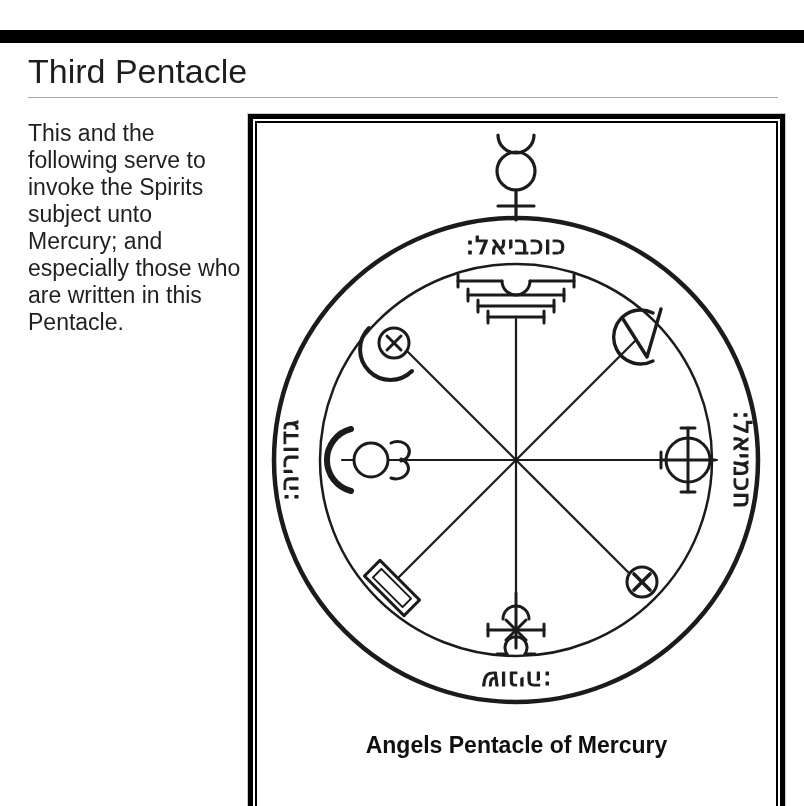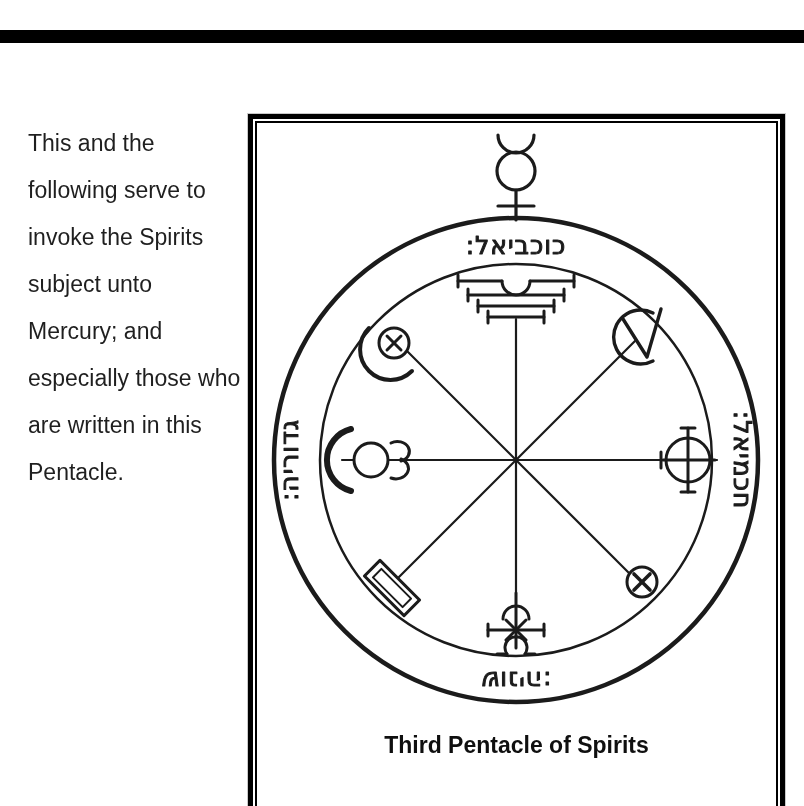--- a/index.html
+++ b/index.html
@@ -10,21 +10,21 @@
   .top-bar{
     position:absolute;left:0;top:30px;width:804px;height:13px;background:#000000;
   }
   h1.page-title{
     position:absolute;left:28px;top:52px;width:750px;margin:0;
     font-size:34px;font-weight:400;line-height:1.15;color:#1d1d1d;
     padding-bottom:6px;border-bottom:1px solid #a2a9b1;
   }
   .body-col{
     position:absolute;left:28px;top:120px;width:240px;
-    font-size:23px;line-height:47px;color:#1f1f1f;
+    font-size:23px;line-height:27px;color:#1f1f1f;
   }
   .body-col p{margin:0 0 22px 0;white-space:pre-line;}
   figure.pentacle-figure{margin:0;}
   .frame{
     position:absolute;left:248px;top:114px;width:537px;height:753px;
     box-sizing:border-box;background:#ffffff;
     border:5px solid #000;padding:2px;
     outline:1px solid #c9c9c9;
   }
   .frame-inner{
@@ -40,20 +40,21 @@
     letter-spacing:1px;direction:rtl;
   }
 </style>
 </head>
 <body>
 
 <div class="screen">
 
   <div class="top-bar"></div>
 
+  <h1 class="page-title">Third Pentacle</h1>
 
   <div class="body-col">
     <p>This and the
 following serve to
 invoke the Spirits
 subject unto
 Mercury; and
 especially those who
 are written in this
 Pentacle.</p>
@@ -156,15 +157,15 @@
 
           <text class="hebrew" x="259" y="131" text-anchor="middle">כוכביאל:</text>
           <text class="hebrew" x="477" y="337" text-anchor="middle" transform="rotate(90 477 337)">חכמיאל:</text>
           <text class="hebrew" x="259" y="549" text-anchor="middle" transform="rotate(180 259 549)">שוניה:</text>
           <text class="hebrew" x="41" y="337" text-anchor="middle" transform="rotate(-90 41 337)">גדוריה:</text>
         </svg>
       </div>
     </div>
   </figure>
 
-  <div class="caption">Third Pentacle of Spirits</div>
+  <div class="caption">Angels Pentacle of Mercury</div>
 
 </div>
 
 </body></html>

